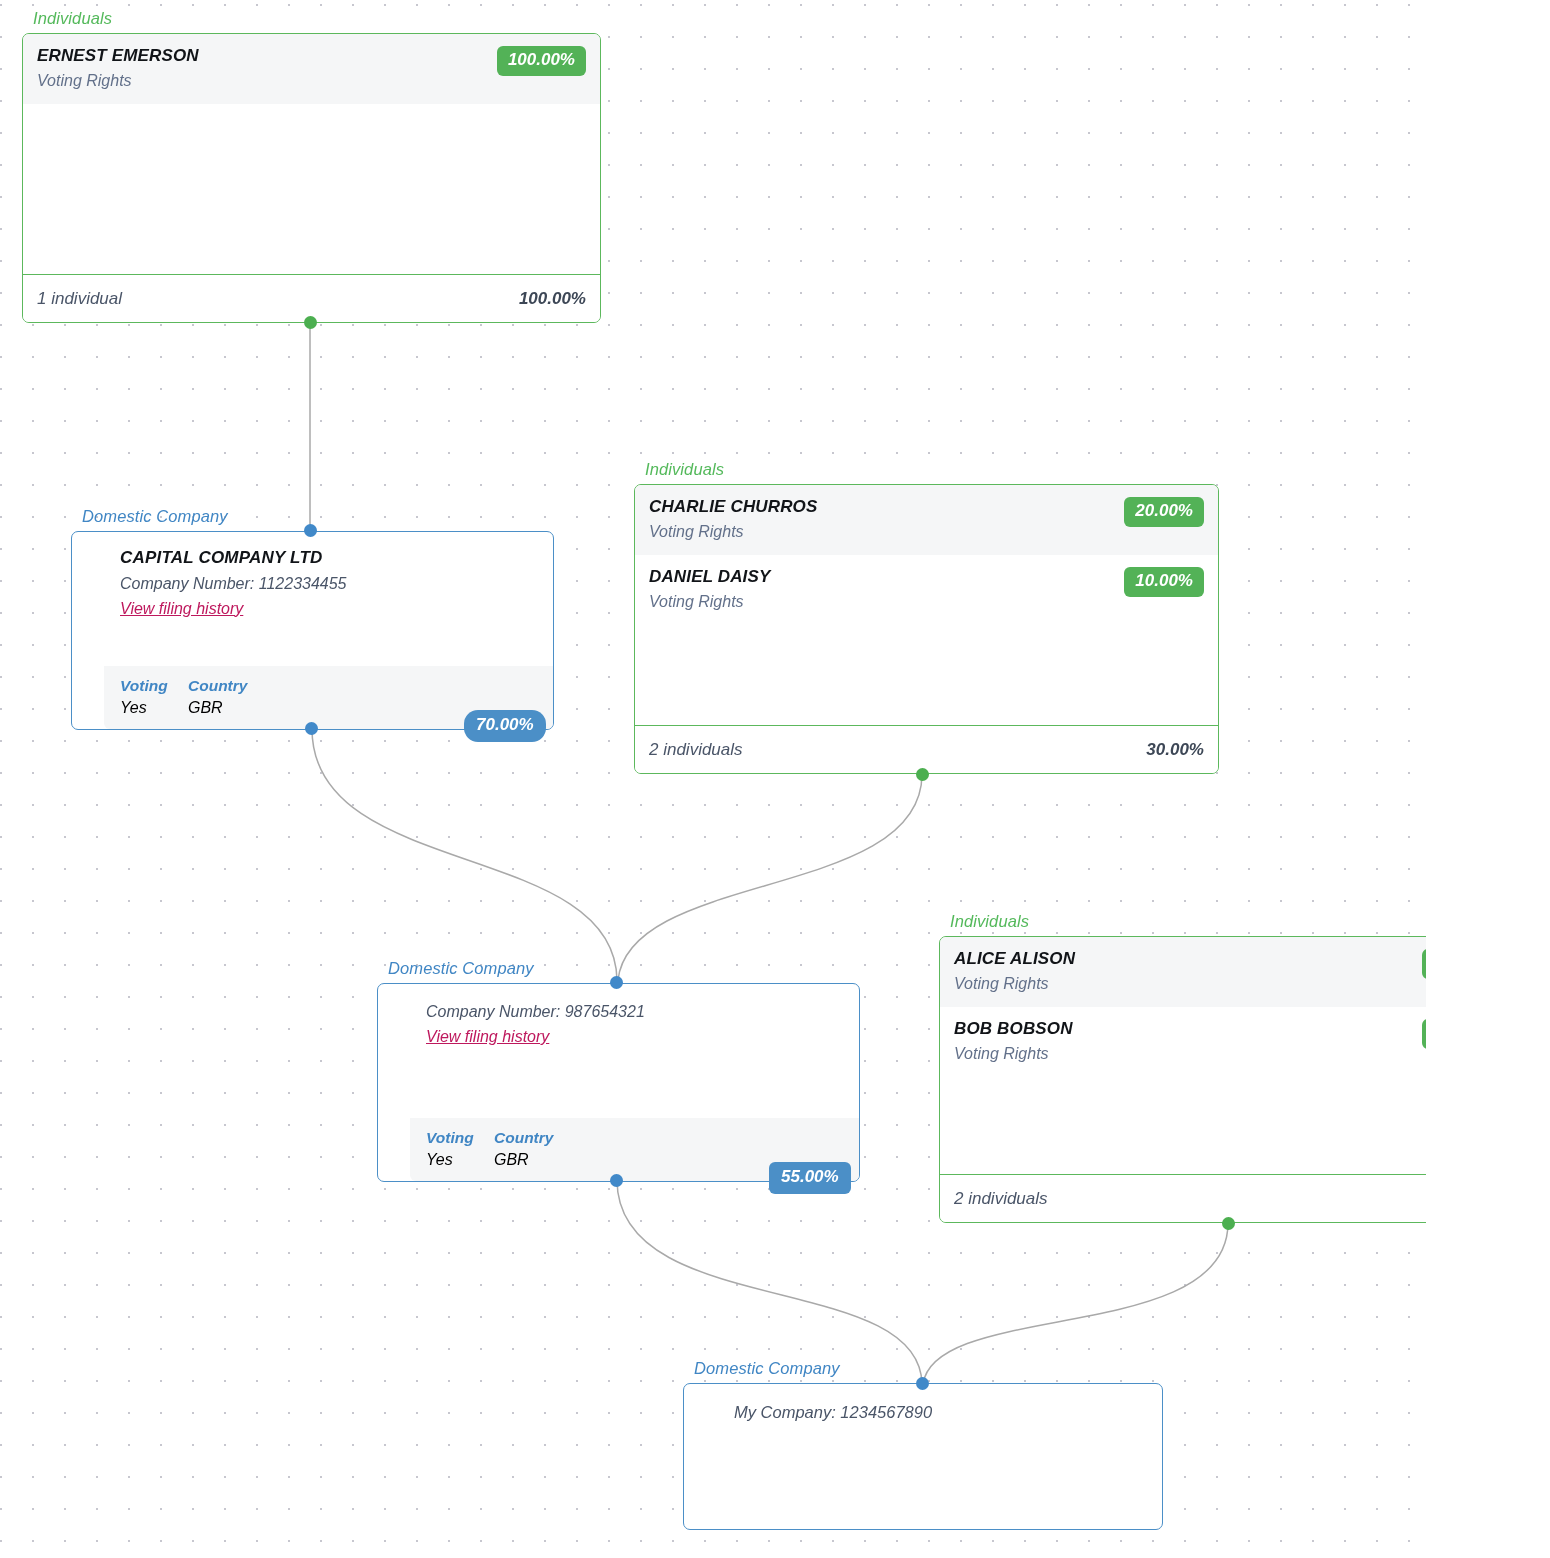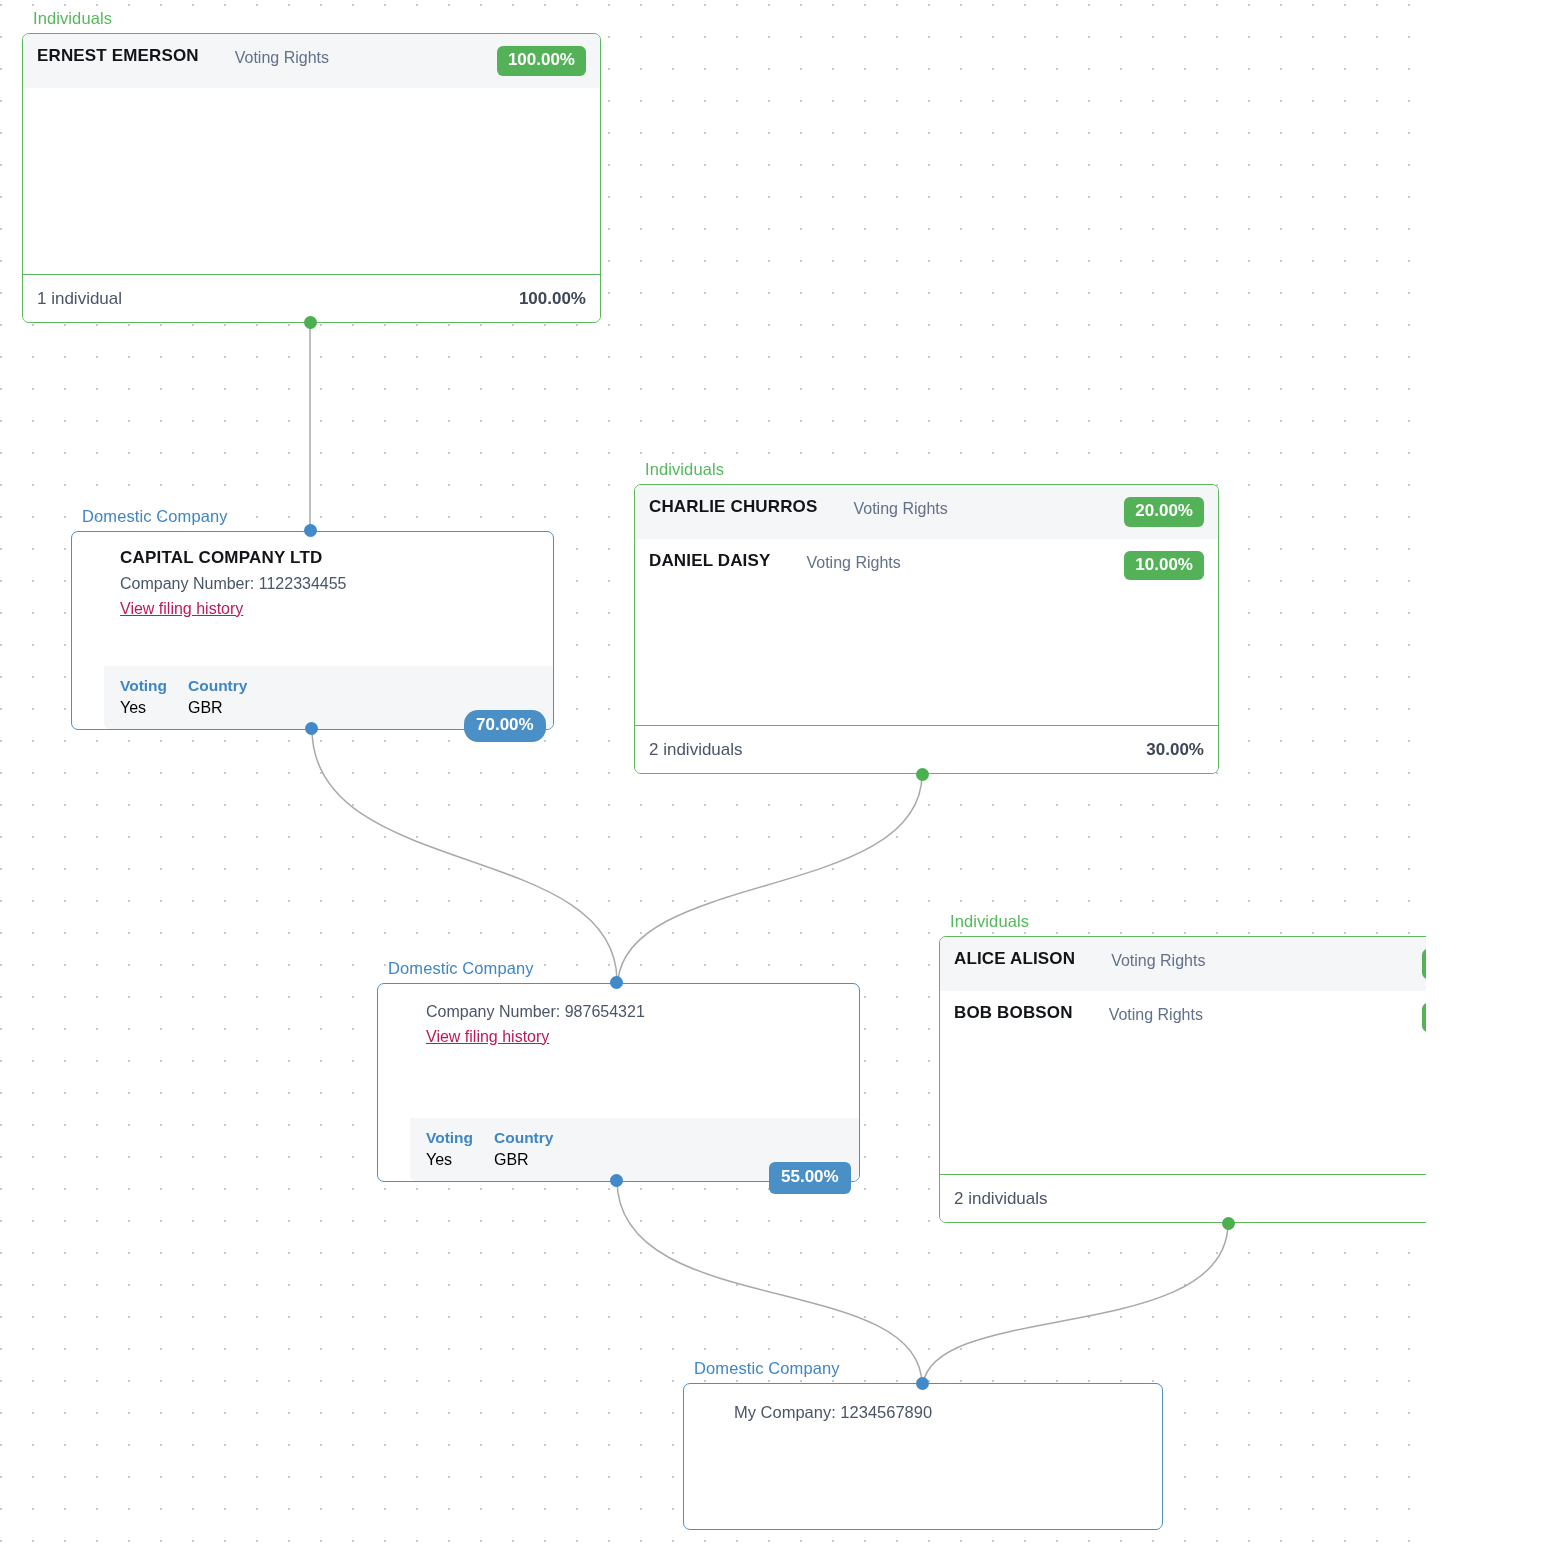--- a/index.html
+++ b/index.html
@@ -17,20 +17,21 @@
   
   #canvas {
     position: relative;
     width: 1426px;
     height: 1558px;
     background-color: #ffffff;
     background-image: radial-gradient(circle, #c7c7cf 1.1px, rgba(255,255,255,0) 1.2px);
     background-size: 32px 32px;
     background-position: 17px 21px;
     overflow: hidden;
+    font-style: italic;
   }
 
   #edges {
     position: absolute;
     left: 0; top: 0;
     width: 1550px;
     height: 1558px;
     pointer-events: none;
   }
 
@@ -72,21 +73,21 @@
     border-radius: 6px 6px 0 0;
   }
   .person-row {
     display: flex;
     align-items: flex-start;
     justify-content: space-between;
     padding: 11px 14px 12px 14px;
     box-sizing: border-box;
   }
   .person-row.alt { background: #f5f6f7; }
-  .person-info { display: flex; flex-direction: row; gap: 36px; }
+  .person-info { display: flex; flex-direction: column; }
   .person-name {
     font-size: 17px;
     font-weight: bold;
     color: #111418;
     letter-spacing: 0.15px;
     line-height: 1.35;
   }
   .person-kind {
     font-size: 16px;
     color: #62708a;

